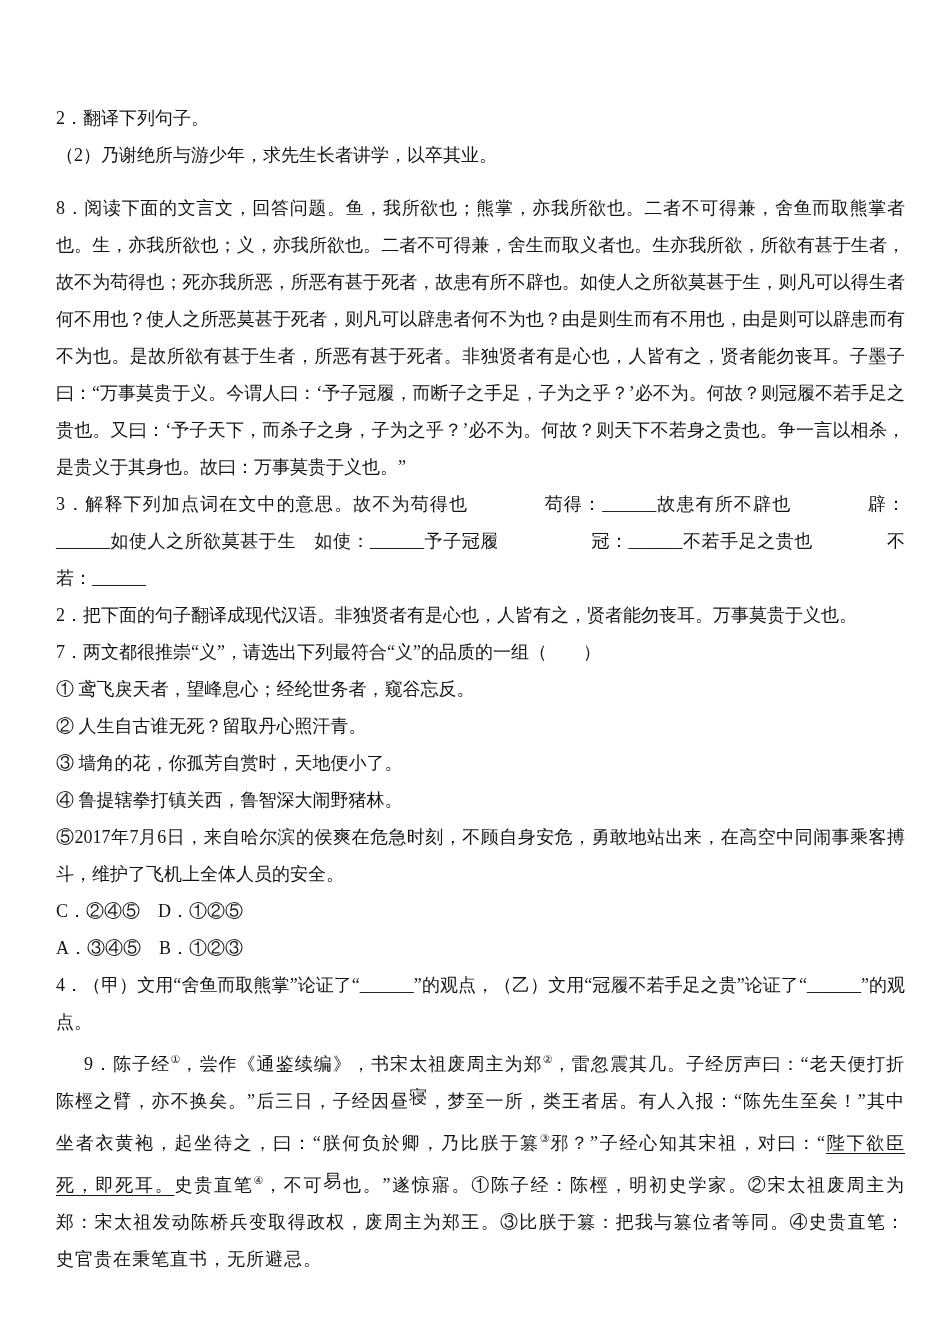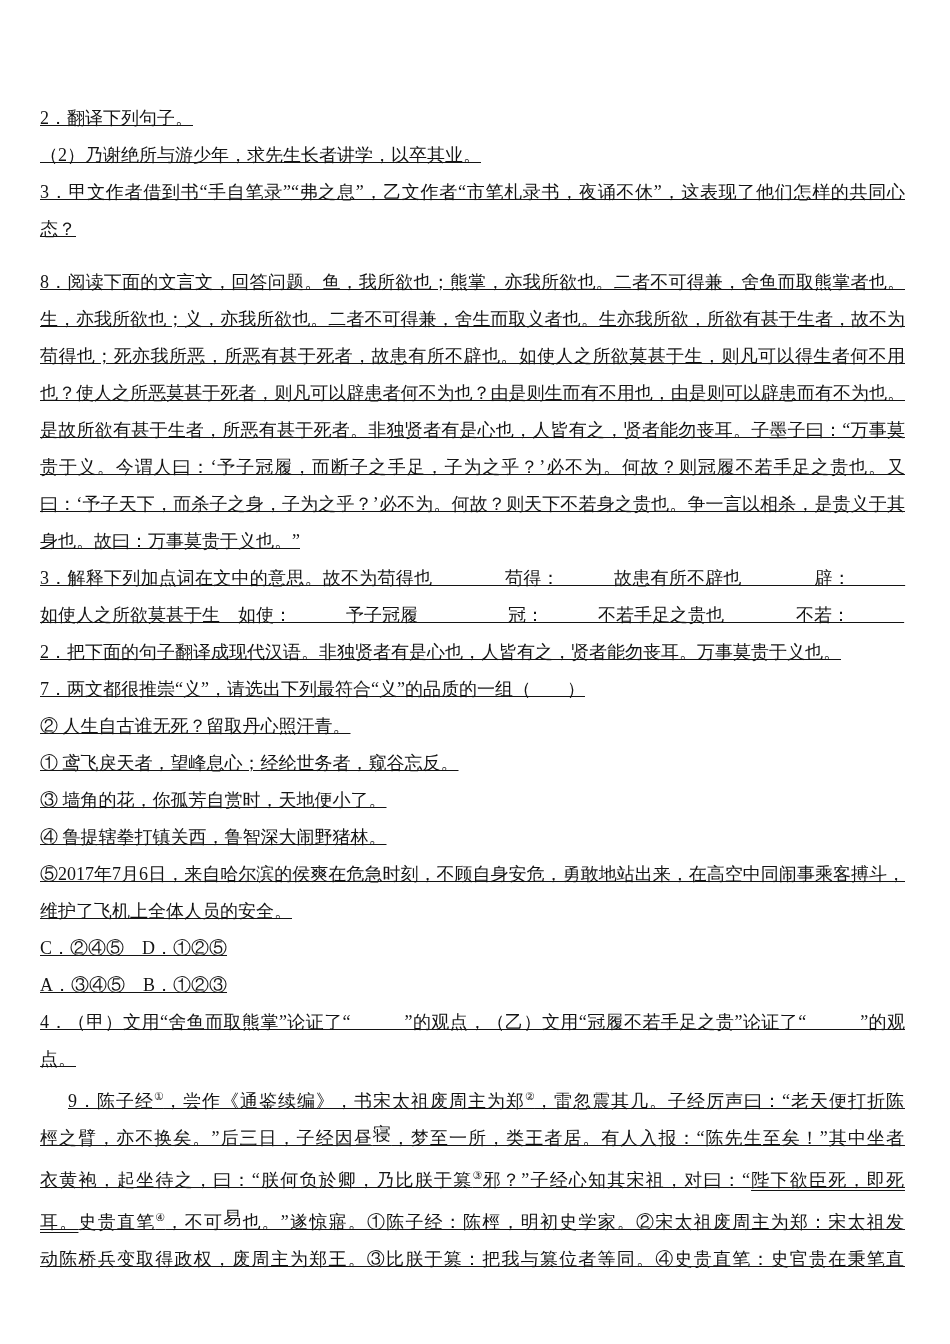--- a/index.html
+++ b/index.html
@@ -6,26 +6,25 @@
       margin: 0;
       padding: 0;
       background: #ffffff;
     }
     .page {
       width: 950px;
       height: 1268px;
       box-sizing: border-box;
       background: #ffffff;
       color: #141414;
-      padding: 100px 45px 30px 40px;
+      padding: 100px 45px 30px 56px;
       font-family: "Liberation Serif", "DejaVu Serif", serif;
       font-size: 18px;
       line-height: 37px;
       overflow: hidden;
-      text-decoration: underline;
     }
     p {
       margin: 0;
       text-align: justify;
     }
     .mt2 { margin-top: 16px; }
     .passage9 {
       text-indent: 28px;
       letter-spacing: 1px;
     }
@@ -43,30 +42,29 @@
       text-underline-offset: 4px;
     }
   </style>
 </head>
 <body>
 
 <div class="page">
 
   <p>2．翻译下列句子。</p>
   <p>（2）乃谢绝所与游少年，求先生长者讲学，以卒其业。</p>
-  <p>3．甲文作者借到书“手自笔录”“弗之息”，乙文作者“市笔札录书，夜诵不休”，这表现了他们怎样的共同心态？</p>
 
   <p class="mt2">8．阅读下面的文言文，回答问题。鱼，我所欲也；熊掌，亦我所欲也。二者不可得兼，舍鱼而取熊掌者也。生，亦我所欲也；义，亦我所欲也。二者不可得兼，舍生而取义者也。生亦我所欲，所欲有甚于生者，故不为苟得也；死亦我所恶，所恶有甚于死者，故患有所不辟也。如使人之所欲莫甚于生，则凡可以得生者何不用也？使人之所恶莫甚于死者，则凡可以辟患者何不为也？由是则生而有不用也，由是则可以辟患而有不为也。是故所欲有甚于生者，所恶有甚于死者。非独贤者有是心也，人皆有之，贤者能勿丧耳。子墨子曰：“万事莫贵于义。今谓人曰：‘予子冠履，而断子之手足，子为之乎？’必不为。何故？则冠履不若手足之贵也。又曰：‘予子天下，而杀子之身，子为之乎？’必不为。何故？则天下不若身之贵也。争一言以相杀，是贵义于其身也。故曰：万事莫贵于义也。”</p>
 
   <p>3．解释下列加点词在文中的意思。故不为苟得也　　　　苟得：______故患有所不辟也　　　　辟：______如使人之所欲莫甚于生　如使：______予子冠履　　　　　冠：______不若手足之贵也　　　　不若：______</p>
   <p>2．把下面的句子翻译成现代汉语。非独贤者有是心也，人皆有之，贤者能勿丧耳。万事莫贵于义也。</p>
   <p>7．两文都很推崇“义”，请选出下列最符合“义”的品质的一组（　　）</p>
 
+  <p>① 鸢飞戾天者，望峰息心；经纶世务者，窥谷忘反。</p>
   <p>② 人生自古谁无死？留取丹心照汗青。</p>
-  <p>① 鸢飞戾天者，望峰息心；经纶世务者，窥谷忘反。</p>
   <p>③ 墙角的花，你孤芳自赏时，天地便小了。</p>
   <p>④ 鲁提辖拳打镇关西，鲁智深大闹野猪林。</p>
   <p>⑤2017年7月6日，来自哈尔滨的侯爽在危急时刻，不顾自身安危，勇敢地站出来，在高空中同闹事乘客搏斗，维护了飞机上全体人员的安全。</p>
 
   <p>C．②④⑤　D．①②⑤</p>
   <p>A．③④⑤　B．①②③</p>
 
   <p>4．（甲）文用“舍鱼而取熊掌”论证了“______”的观点，（乙）文用“冠履不若手足之贵”论证了“______”的观点。</p>
 
   <p class="passage9">

